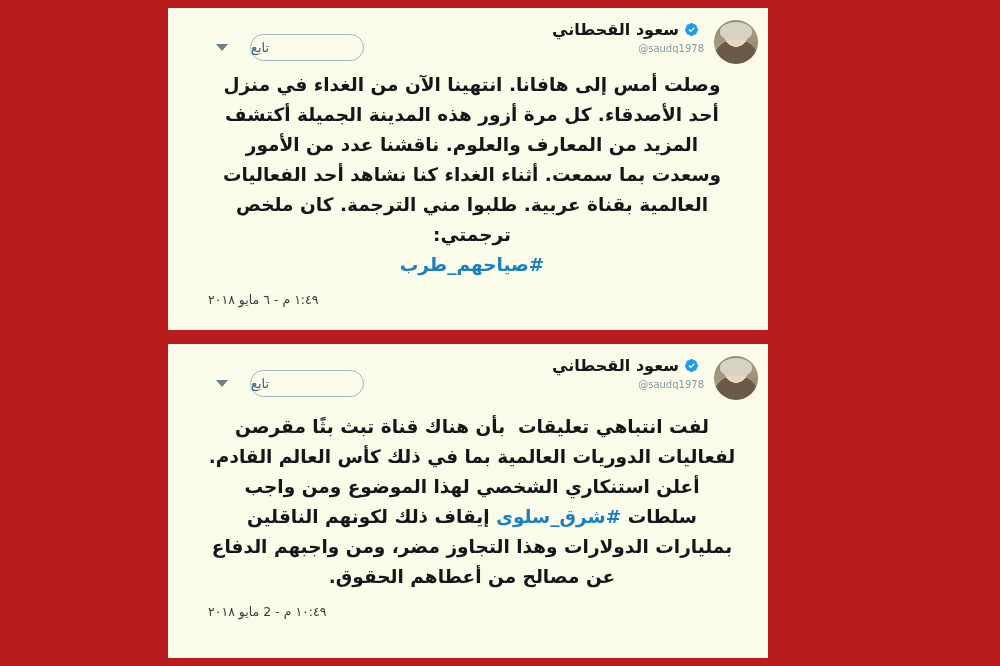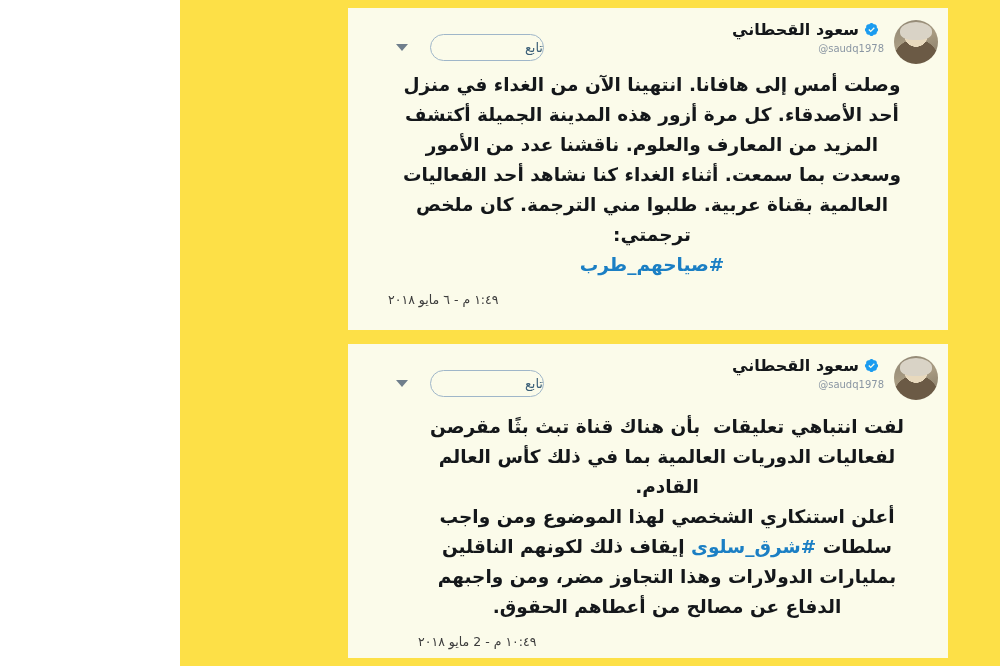--- a/index.html
+++ b/index.html
@@ -8,23 +8,23 @@
     background: #ffffff;
   }
   body {
     width: 1000px;
     height: 666px;
     font-family: "DejaVu Sans", "Liberation Sans", sans-serif;
     overflow: hidden;
   }
   .page {
     position: relative;
-    width: 820px;
+    width: 1000px;
     height: 666px;
-    background: #fde047;
+    background: #b91c1c;
   }
   .tweet-card {
     position: absolute;
     background: #fbfbea;
     box-sizing: border-box;
   }
   #tweet-0 {
     left: 168px;
     top: 8px;
     width: 600px;
@@ -96,21 +96,21 @@
     direction: ltr;
     text-align: right;
   }
   .follow-btn {
     position: absolute;
     top: 26px;
     right: 404px;
     width: 114px;
     height: 27px;
     line-height: 25px;
-    text-align: right;
+    text-align: left;
     border: 1px solid #9fb6c9;
     border-radius: 14px;
     font-size: 13px;
     color: #3b5f78;
     background: #fbfbea;
     box-sizing: border-box;
   }
   .caret {
     position: absolute;
     top: 36px;
@@ -139,21 +139,21 @@
     font-weight: bold;
   }
   .timestamp {
     margin-top: 12px;
     font-size: 12.5px;
     color: #3c3c3c;
     text-align: left;
     direction: rtl;
   }
   #tweet-0 .tweet-body { padding-top: 4px; }
-  #tweet-1 .tweet-body { padding-top: 10px; margin-left: 30px; }
+  #tweet-1 .tweet-body { padding-top: 10px; }
 </style>
 </head>
 <body>
 
 <div class="page">
 
   <div class="tweet-card" id="tweet-0">
     <div class="tweet-head">
       <div class="avatar"></div>
       <div class="names">

